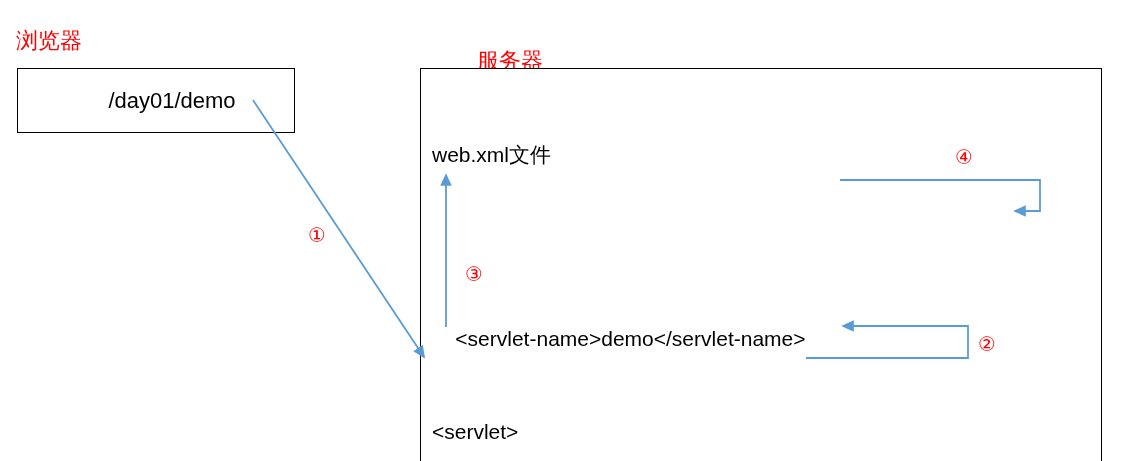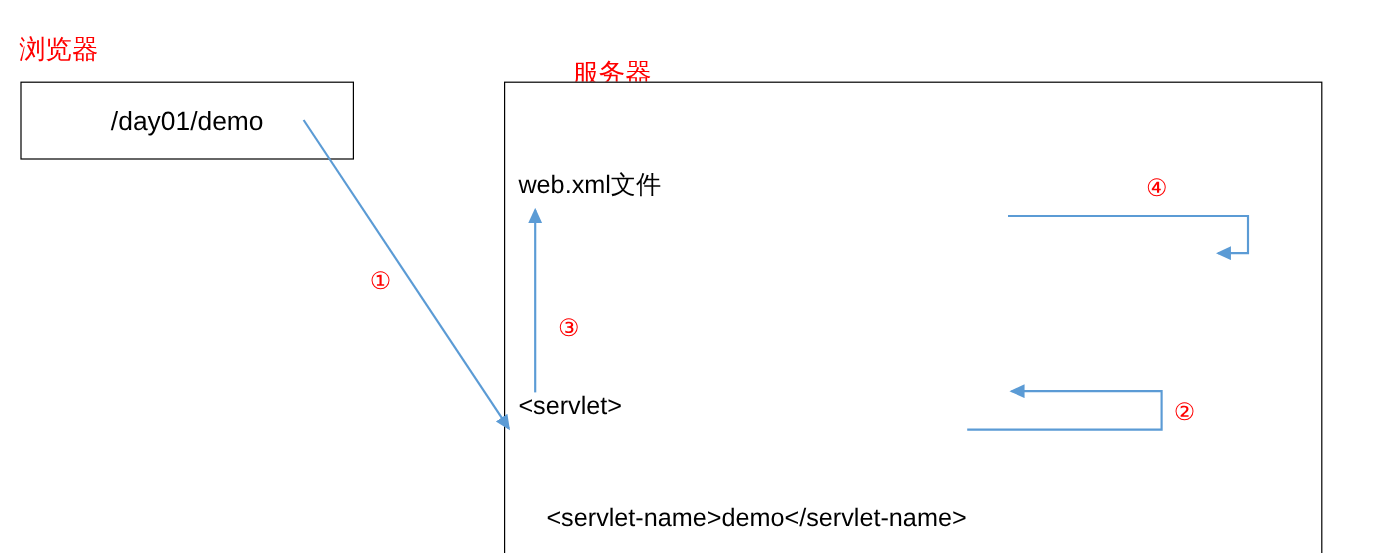--- a/index.html
+++ b/index.html
@@ -39,21 +39,21 @@
     width: 278px; height: 65px;
   }
   #server-box {
     left: 420px; top: 68px;
     width: 682px; height: 408px;
   }
 
   
   #browser-url {
     position: absolute;
-    left: 0; top: 0;
+    left: 16px; top: 0;
     width: 100%; height: 100%;
     display: flex;
     align-items: center;
     justify-content: center;
     font-size: 22px;
     color: #000000;
     white-space: nowrap;
   }
 
   
@@ -107,22 +107,22 @@
   <div class="box" id="browser-box">
     <div id="browser-url">/day01/demo</div>
   </div>
 
   <div class="section-title" id="server-title">服务器</div>
 
   <div class="box" id="server-box">
     <div id="code-block">
       <div class="code-line">web.xml文件</div>
       <div class="code-line blank">&nbsp;</div>
+      <div class="code-line">    &lt;servlet-name&gt;demo&lt;/servlet-name&gt;</div>
       <div class="code-line">&lt;servlet&gt;</div>
-      <div class="code-line">    &lt;servlet-name&gt;demo&lt;/servlet-name&gt;</div>
       
       
       
       
       
       
       
     </div>
   </div>
 

